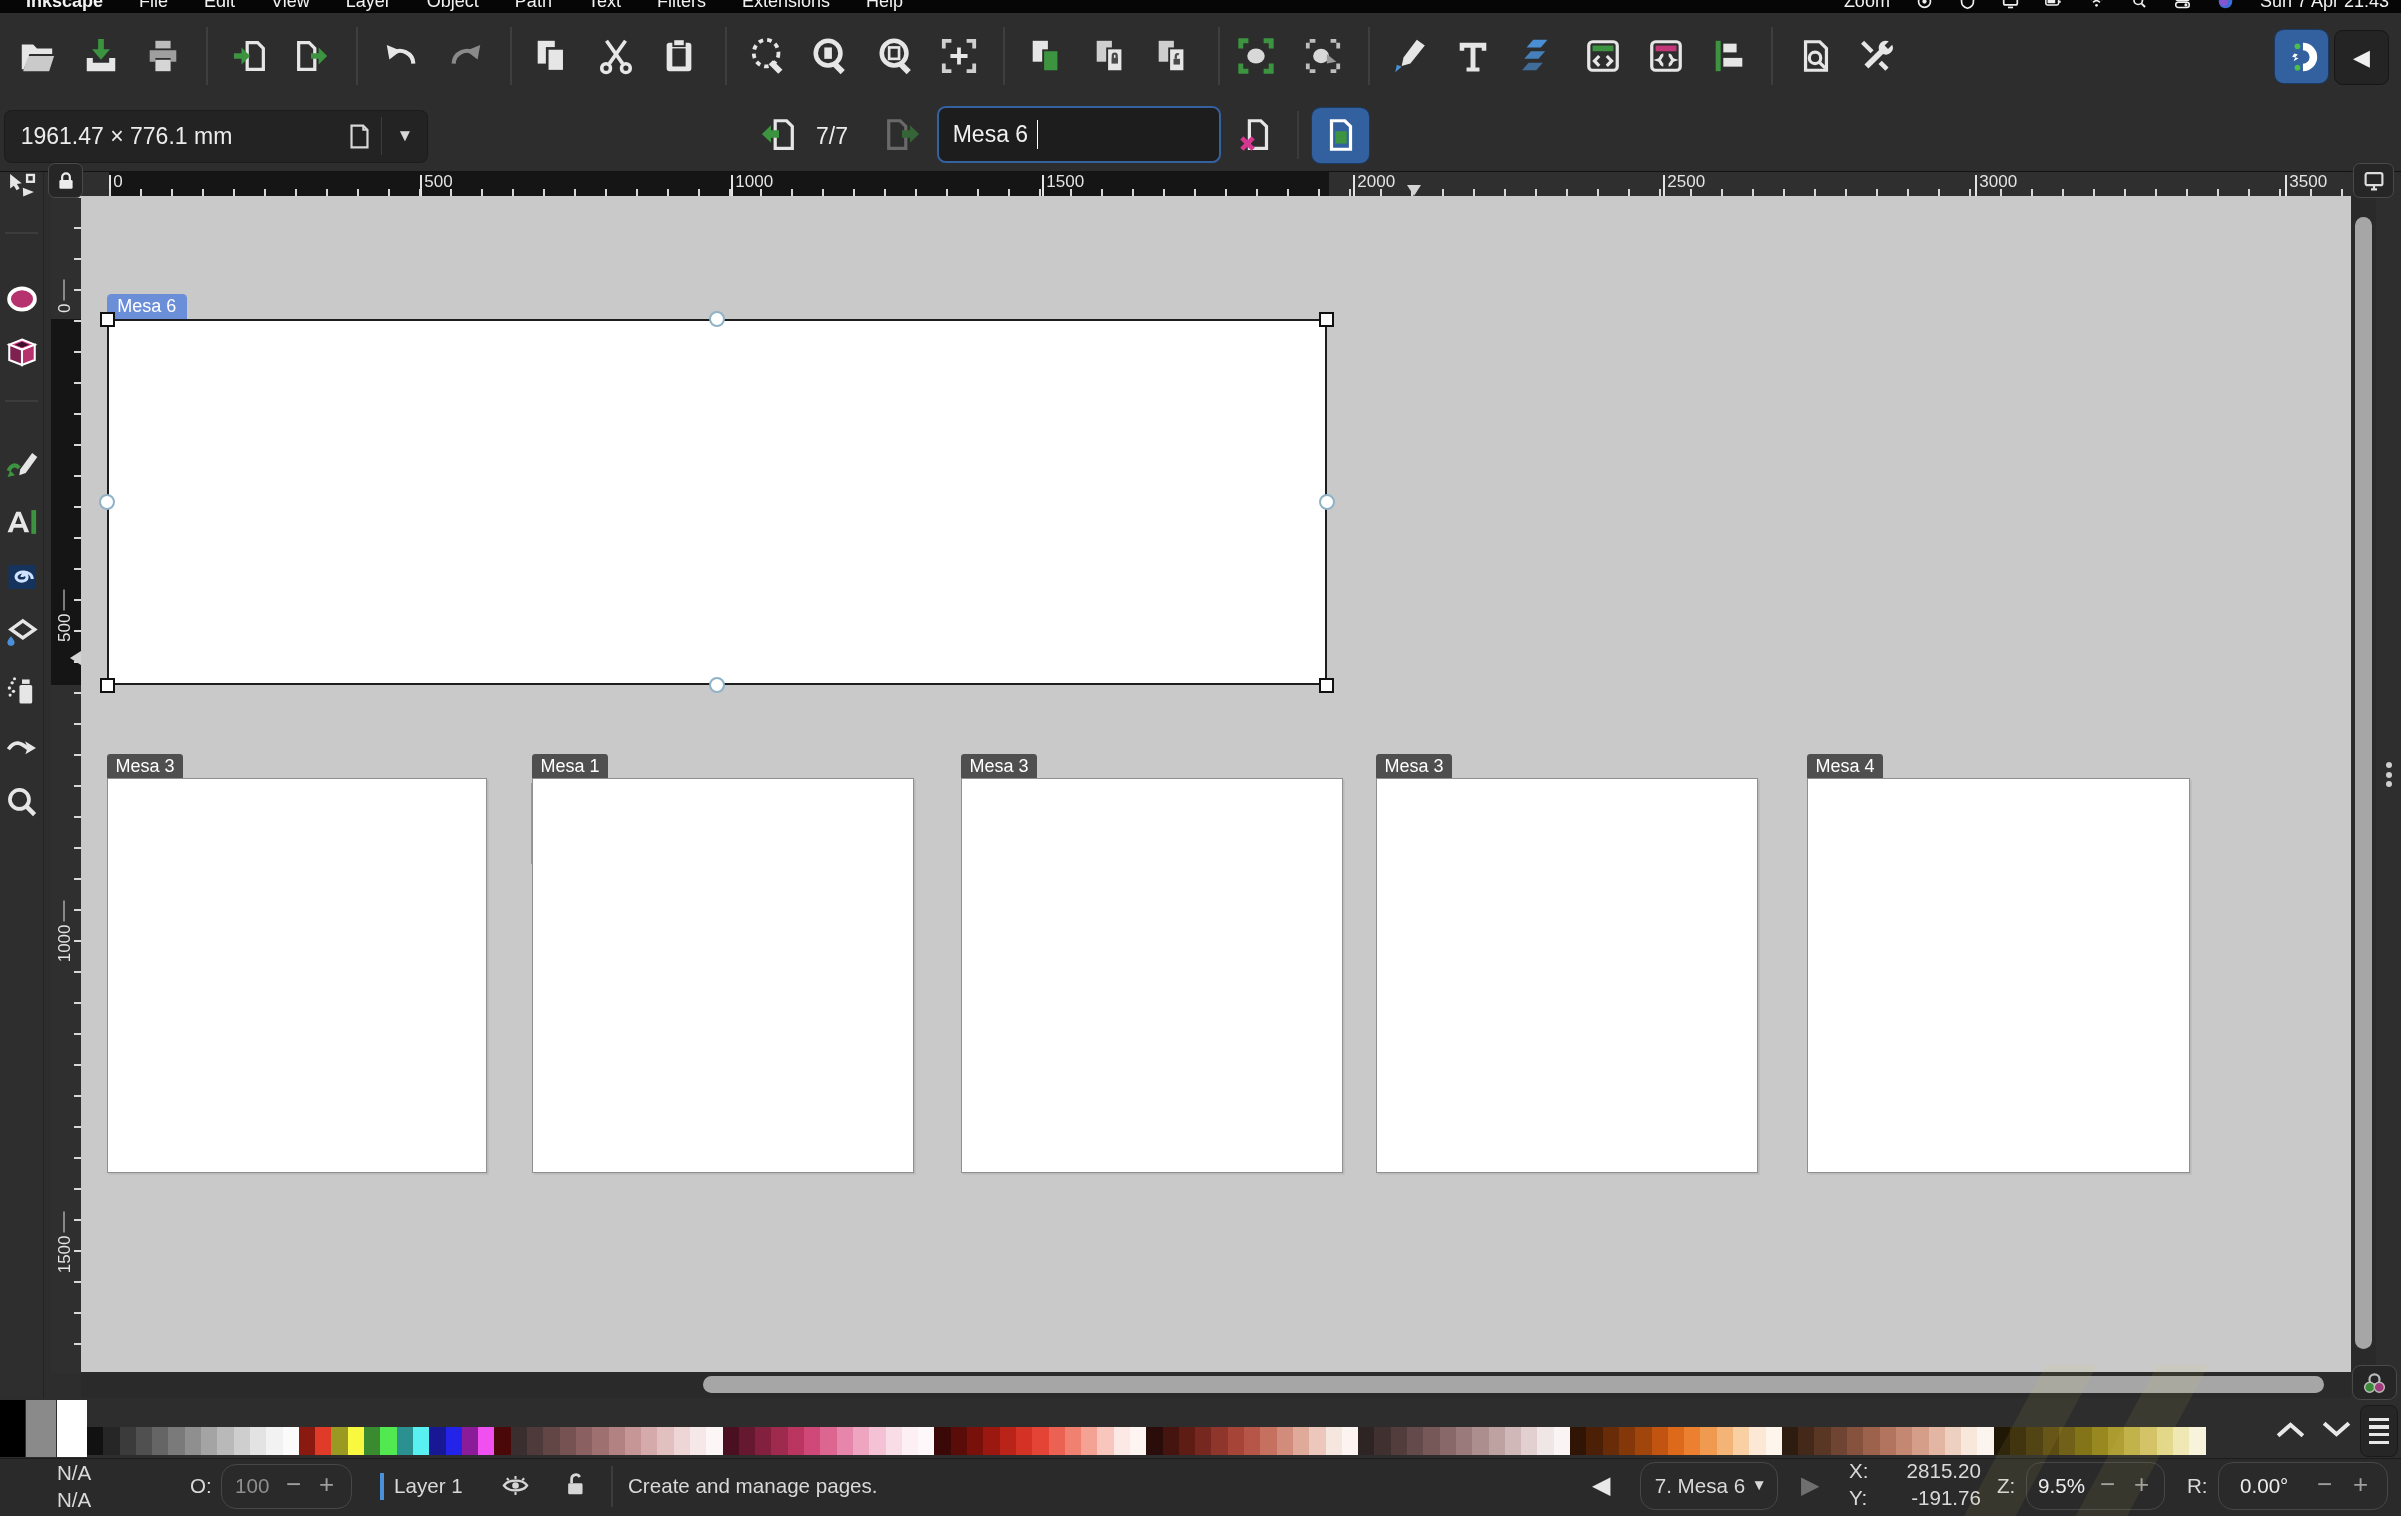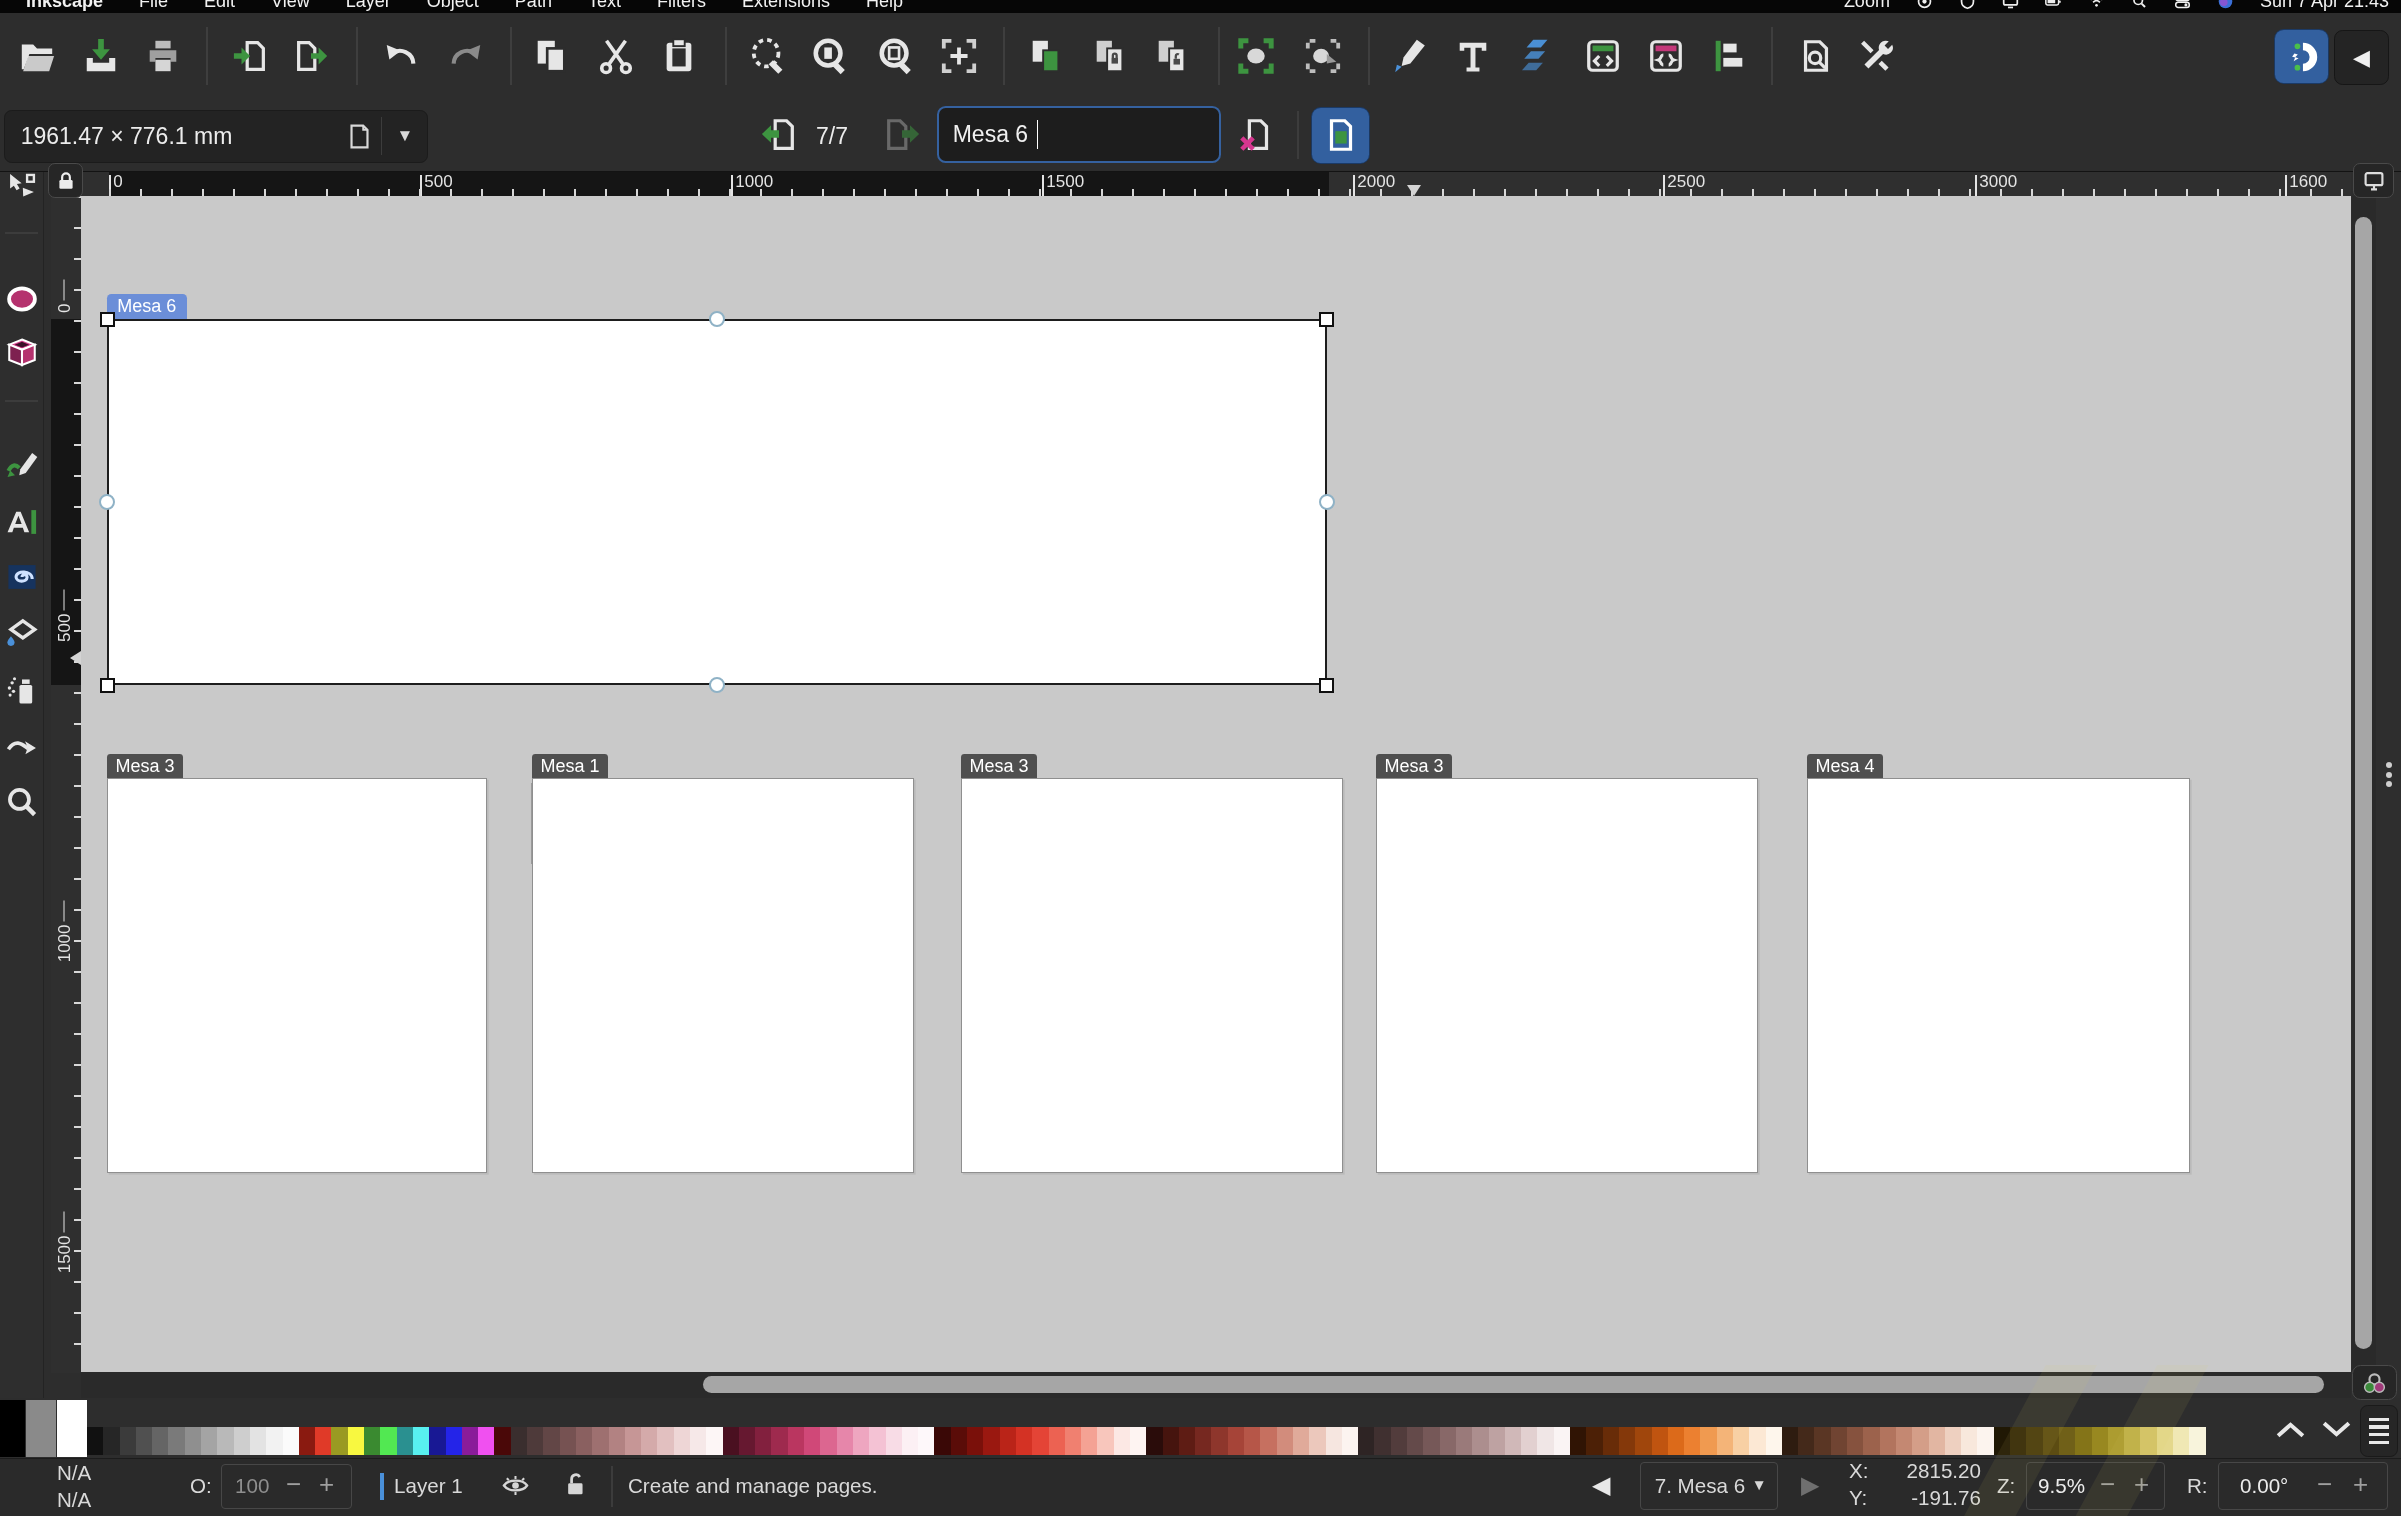--- a/index.html
+++ b/index.html
@@ -83,21 +83,21 @@
   .bigsw{position:absolute;top:1.7px;height:57px}
   #pal-strip{position:absolute;left:87px;top:29px;height:28px;display:flex}
   .sw{width:16.3px;height:28px}
   .palbtn{position:absolute;display:flex;align-items:center;justify-content:center;color:#e8e8e8}
   #pal-menu{left:2360px;top:6.9px;width:36px;height:50px;border:1.7px solid #1a1a1a;border-radius:7.7px;background:#262626;
             flex-direction:column;gap:4.3px}
   #pal-menu i{display:block;width:20.6px;height:3.4px;background:#e8e8e8}
   
   #statusbar{position:absolute;left:0;top:1458px;width:2401px;height:58px;background:#2a2a2a;border-top:0.9px solid #1c1c1c;
              font-size:20.6px;color:#d9d9d9}
-  #statusbar .box{position:absolute;border:1.7px solid #474747;border-radius:4px}
+  #statusbar .box{position:absolute;border:1.7px solid #474747;border-radius:15px}
   .dim{color:#8f8f8f}
   .pm{font-size:26px;color:#9f9f9f}
   #watermark{position:absolute;left:1964px;top:1365px;opacity:0.08;pointer-events:none;z-index:6}
 </style>
 </head>
 <body>
 
 <div id="app">
 
   <div id="menubar">
@@ -399,21 +399,21 @@
     <div class="page-span"></div>
     <div>
 
     <span class="htick" style="left: 28px;">0</span>
         <span class="htick" style="left: 339px;">500</span>
         <span class="htick" style="left: 650px;">1000</span>
         <span class="htick" style="left: 961px;">1500</span>
         <span class="htick" style="left: 1272px;">2000</span>
         <span class="htick" style="left: 1582px;">2500</span>
         <span class="htick" style="left: 1894px;">3000</span>
-        <span class="htick" style="left: 2204px;">1600</span>
+        <span class="htick" style="left: 2204px;">3500</span>
       </div>
     <div id="hmarker"></div>
   </div>
 
   <div id="vruler">
     <div class="page-span"></div>
     <div>
 
     <span class="vtick" style="top: 123px;">0</span>
         <span class="vtick" style="top: 433px;">500</span>

